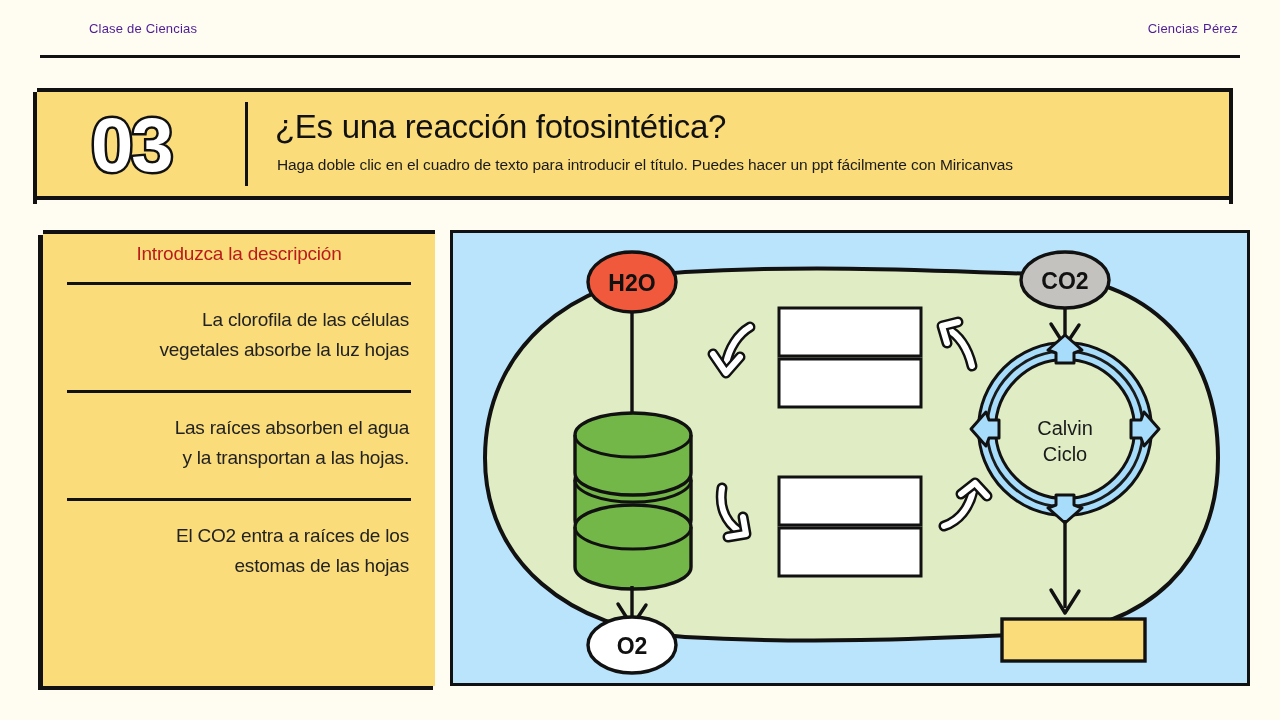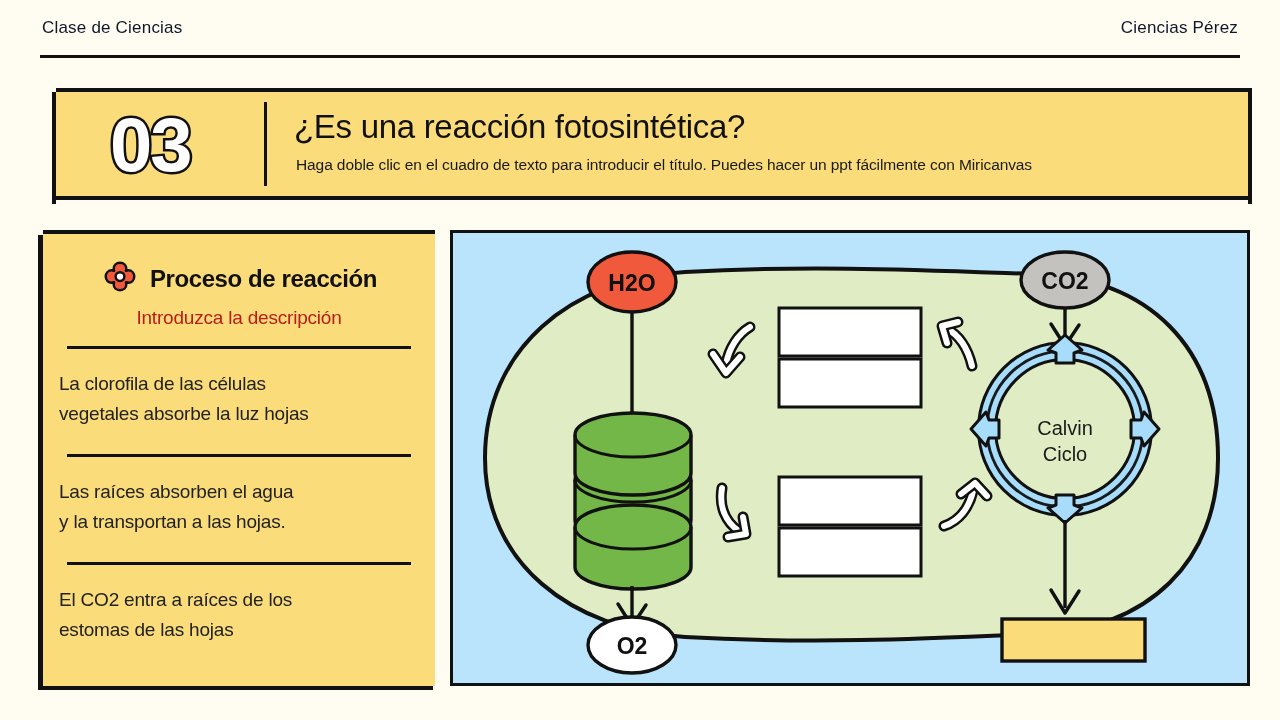--- a/index.html
+++ b/index.html
@@ -22,37 +22,38 @@
     position: absolute;
     left: 0; top: 0;
     width: 1280px;
     height: 56px;
     display: flex;
     align-items: center;
     justify-content: space-between;
     padding: 0 42px;
   }
   .topbar-text {
-    font-size: 17px;
+    font-size: 13px;
     letter-spacing: 0.2px;
-    color: #0f172a;
+    color: #4c1d95;
     white-space: nowrap;
+    margin-left: 47px;
   }
   .topbar-rule {
     position: absolute;
     left: 40px; top: 55px;
     width: 1200px;
     height: 3px;
     background: #111;
   }
 
   
   .banner-wrap {
     position: absolute;
-    left: 52px; top: 88px;
+    left: 33px; top: 88px;
     width: 1200px;
     height: 118px;
   }
   .banner {
     position: absolute;
     left: 4px; top: 0px;
     width: 1196px;
     height: 112px;
     background: #fbdc7a;
     border-top: 4px solid #111;
@@ -163,26 +164,26 @@
     margin-top: 9px;
     letter-spacing: -0.2px;
   }
   .lp-sep {
     width: 344px;
     height: 3px;
     background: #111;
     margin: 17px auto 0 auto;
   }
   .lp-item {
-    text-align: left;
+    text-align: right;
     font-size: 19px;
     line-height: 30px;
     color: #222;
     letter-spacing: -0.2px;
-    padding: 20px 26px 0 16px;
+    padding: 20px 26px 0 10px;
     height: 88px;
   }
 
   
   .diagram-wrap {
     position: absolute;
     left: 450px; top: 230px;
     width: 800px;
     height: 458px;
   }
@@ -220,27 +221,20 @@
   <div class="banner-sub">Haga doble clic en el cuadro de texto para introducir el título. Puedes hacer un ppt fácilmente con Miricanvas</div>
 </div>
 
 <div class="left-panel-wrap">
   <div class="lp-shadow-left"></div>
   <div class="lp-shadow-bottom"></div>
   <div class="lp-top-rule"></div>
 
   <div class="left-panel">
 
-    <div class="lp-head">
-      <svg class="flower-icon" viewBox="0 0 40 40">
-        <path d="M20 3c4.2 0 6.6 2.9 6.6 6.1 0 1.3-.4 2.3-.4 2.3s1.2-.5 2.6-.5c3.3 0 6.2 2.5 6.2 6.5 0 4-2.9 6.5-6.2 6.5-1.4 0-2.6-.5-2.6-.5s.4 1 .4 2.3c0 3.2-2.4 6.1-6.6 6.1s-6.6-2.9-6.6-6.1c0-1.3.4-2.3.4-2.3s-1.2.5-2.6.5c-3.3 0-6.2-2.5-6.2-6.5 0-4 2.9-6.5 6.2-6.5 1.4 0 2.6.5 2.6.5s-.4-1-.4-2.3C13.4 5.9 15.8 3 20 3z" fill="#f0593c" stroke="#111" stroke-width="2.6" stroke-linejoin="round"></path>
-        <circle cx="20" cy="17.4" r="4.6" fill="#ffffff" stroke="#111" stroke-width="2.6"></circle>
-      </svg>
-      <div class="lp-head-title">Proceso de reacción</div>
-    </div>
 
     <div class="lp-desc">Introduzca la descripción</div>
 
     <div class="lp-sep"></div>
 
     <div class="lp-item">
       <span>La clorofila de las células</span><br>
       <span>vegetales absorbe la luz hojas</span>
     </div>
 

